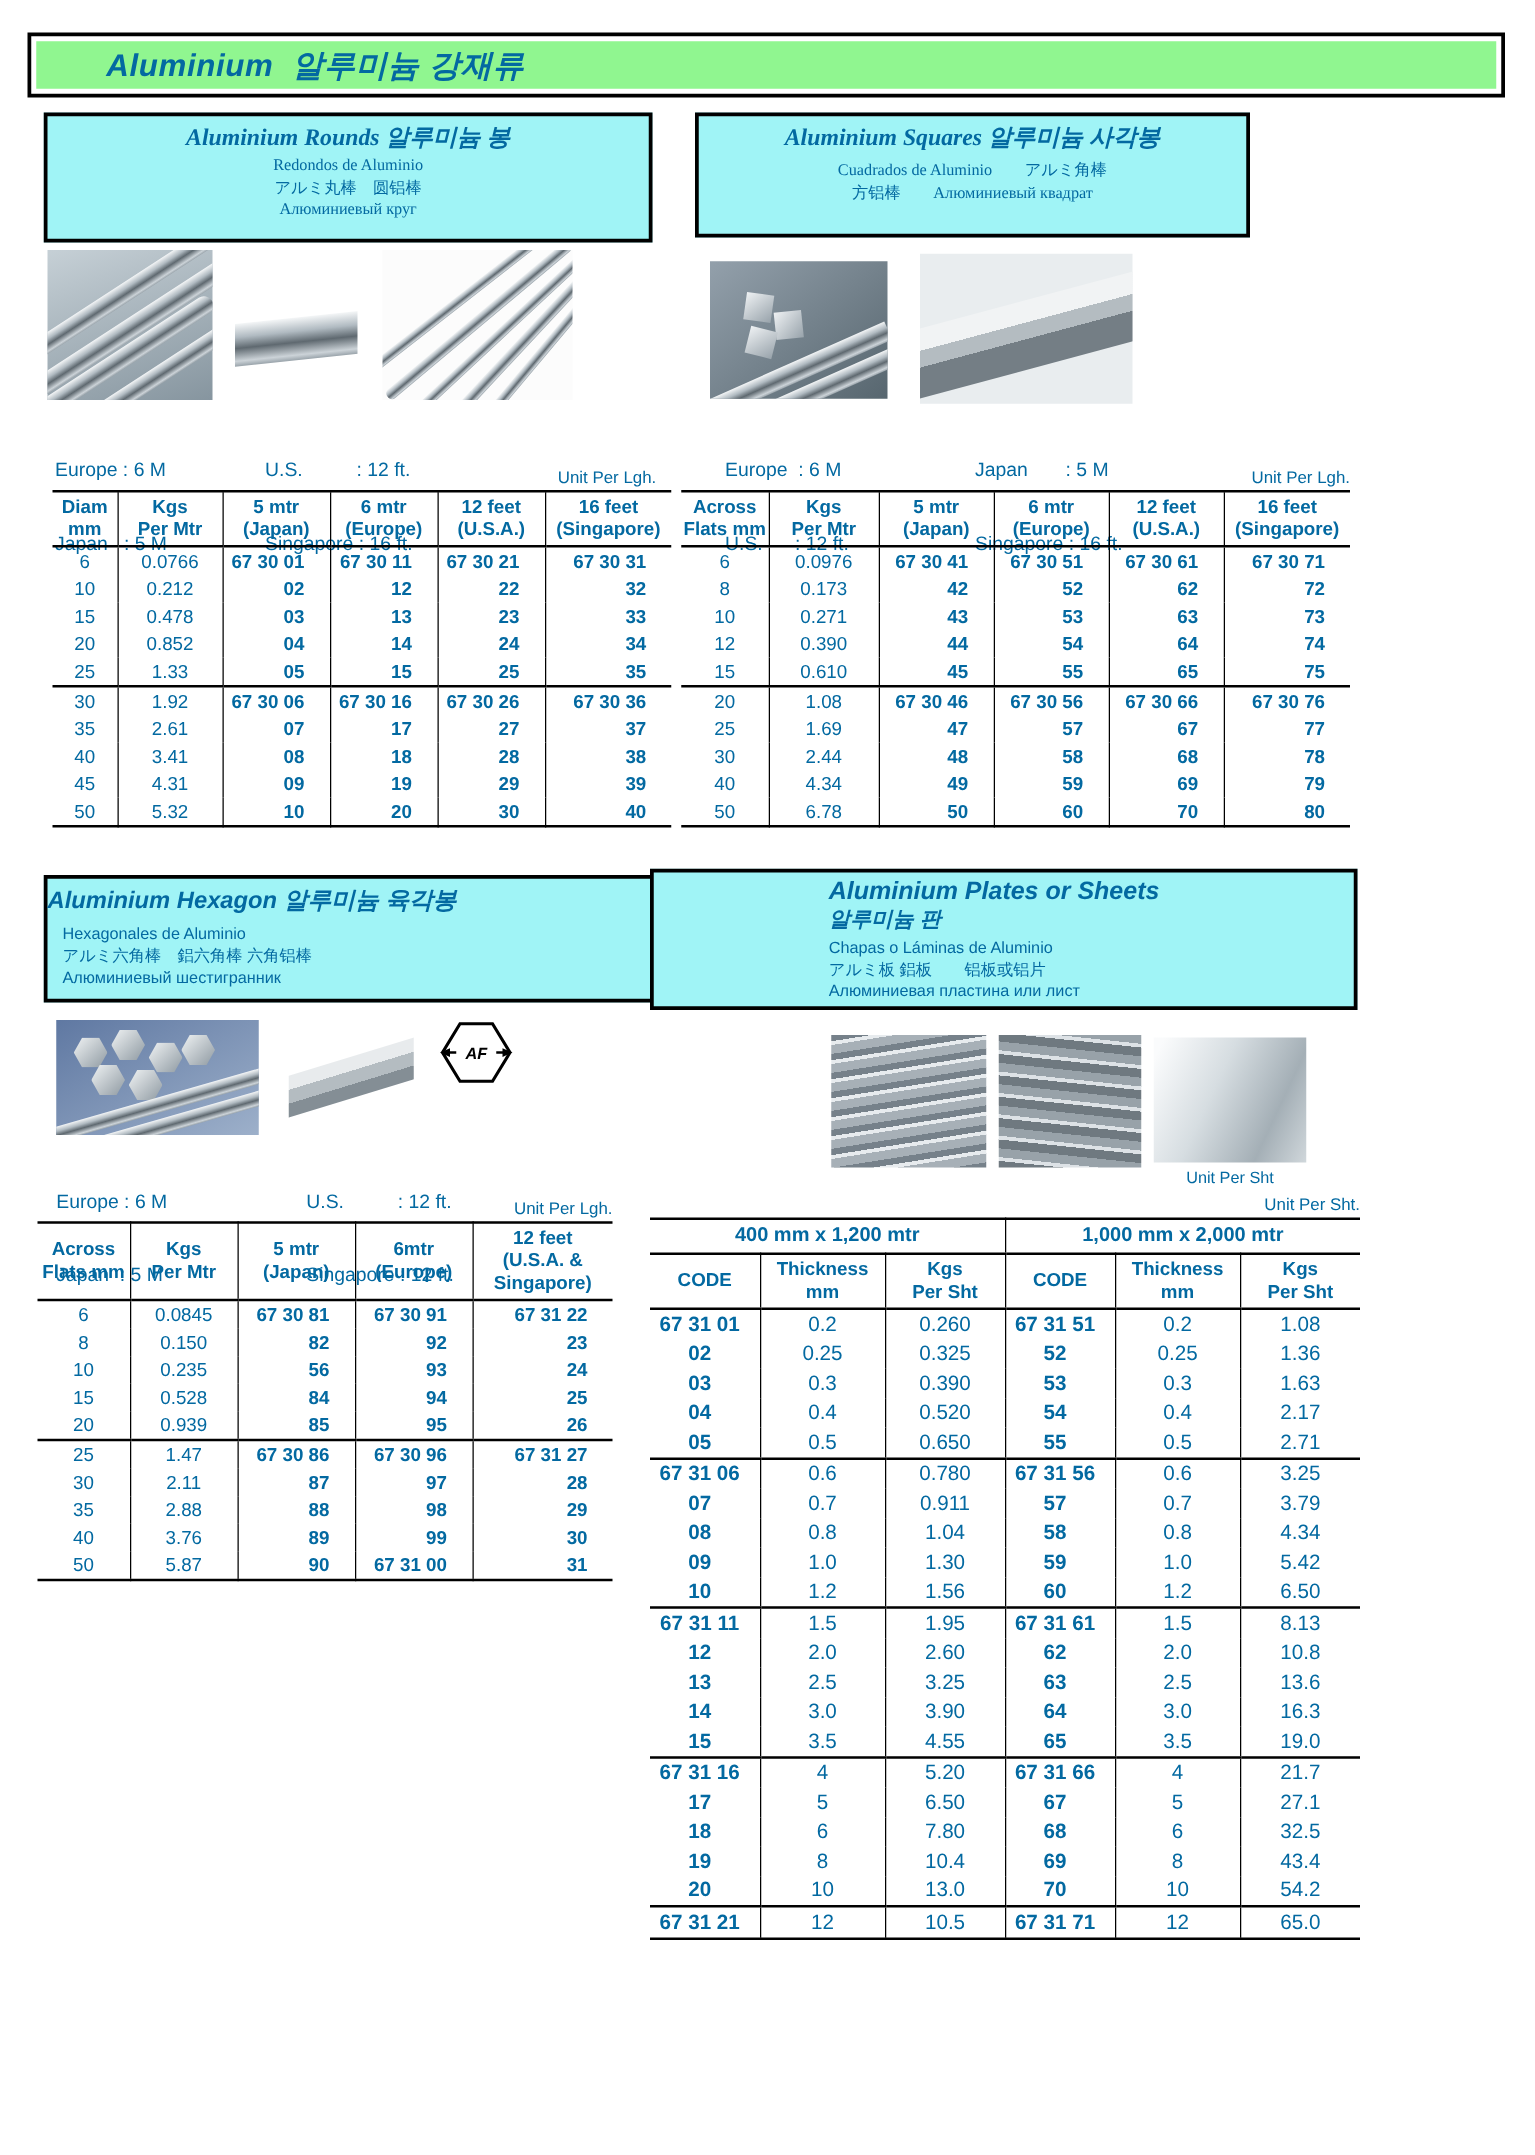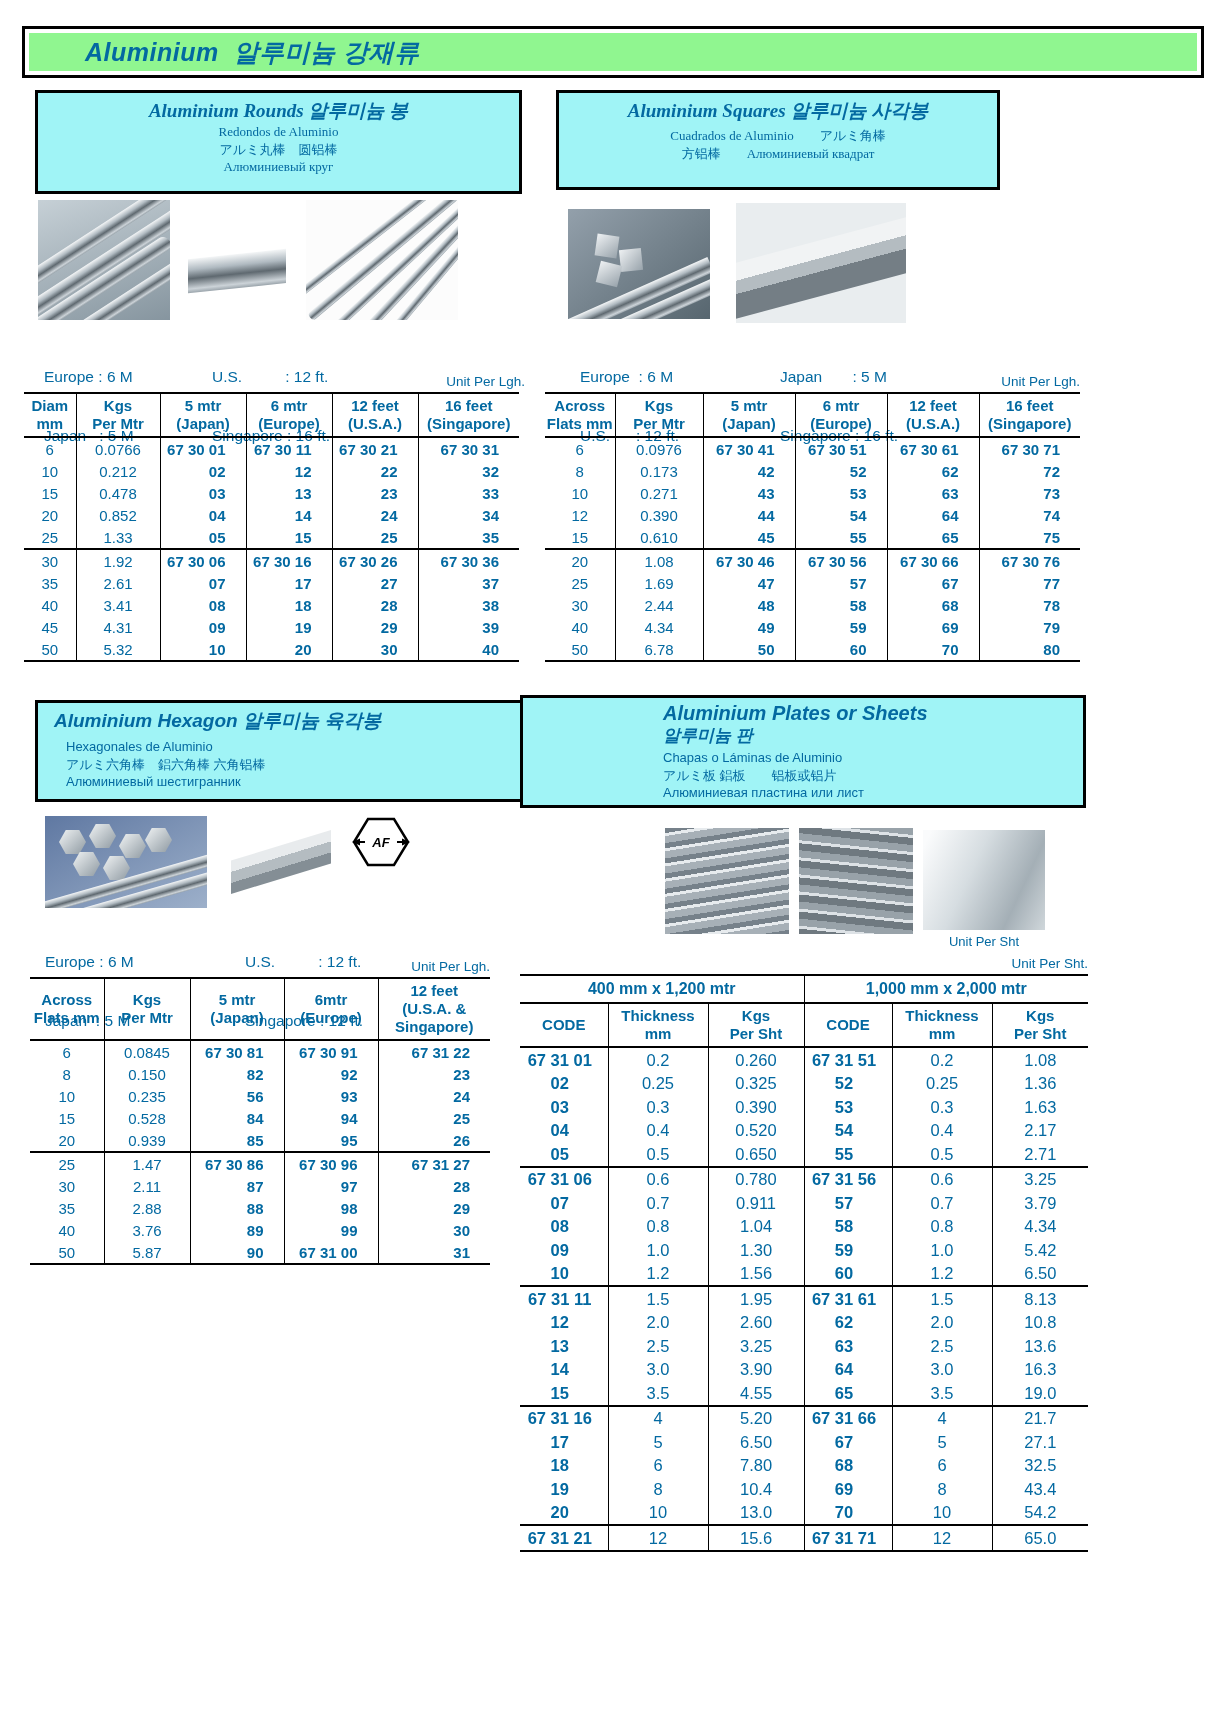--- a/index.html
+++ b/index.html
@@ -119,21 +119,21 @@
     </div>
     <div>
       <div>Japan       : 5 M</div>
       <div>Singapore : 16 ft.</div>
     </div>
   </div>
 
   <div class="abs unit-label" style="left:30px;top:374px;width:495px;">Unit Per Lgh.</div>
   <div class="abs unit-label" style="left:545px;top:374px;width:535px;">Unit Per Lgh.</div>
 
-  <table class="abs data-table g5 codes" style="left:24px;top:392px;width:495px;">
+  <table class="abs data-table g5 codes" style="left:42px;top:392px;width:495px;">
     <colgroup>
         <col style="width:52px">
         <col style="width:84px">
         <col style="width:86px">
         <col style="width:86px">
         <col style="width:86px">
         <col>
       </colgroup>
     <thead>
         <tr>
@@ -337,21 +337,21 @@
           <td>50</td>
           <td>6.78</td>
           <td>50</td>
           <td>60</td>
           <td>70</td>
           <td>80</td>
         </tr>
       </tbody>
   </table>
 
-  <div class="abs hdr-box pad-left" style="left:35px;top:700px;width:532px;height:102px;padding-left:16px;">
+  <div class="abs hdr-box pad-left" style="left:35px;top:700px;width:532px;height:102px;padding-left:0;">
     <div class="sec-title">Aluminium Hexagon  알루미늄 육각봉</div>
     <div class="sec-sub" style="margin-top:5px;margin-left:12px;">Hexagonales de Aluminio</div>
     <div class="sec-sub" style="margin-left:12px;">アルミ六角棒　鋁六角棒 六角铝棒</div>
     <div class="sec-sub" style="margin-left:12px;">Алюминиевый шестигранник</div>
   </div>
 
   <div class="abs hdr-box" style="left:520px;top:695px;width:566px;height:113px;padding-left:140px;">
     <div class="sec-title sec-title-lg" style="margin-top:3px;">Aluminium Plates or Sheets</div>
     <div class="sec-sub-bold">알루미늄 판</div>
     <div class="sec-sub" style="margin-top:2px;">Chapas o Láminas de Aluminio</div>
@@ -685,21 +685,21 @@
           <td>20</td>
           <td>10</td>
           <td>13.0</td>
           <td>70</td>
           <td>10</td>
           <td>54.2</td>
         </tr>
         <tr>
           <td>67 31 21</td>
           <td>12</td>
-          <td>15.6</td>
+          <td>10.5</td>
           <td>67 31 71</td>
           <td>12</td>
           <td>65.0</td>
         </tr>
       </tbody>
   </table>
 
 </div>
 
 </body></html>

